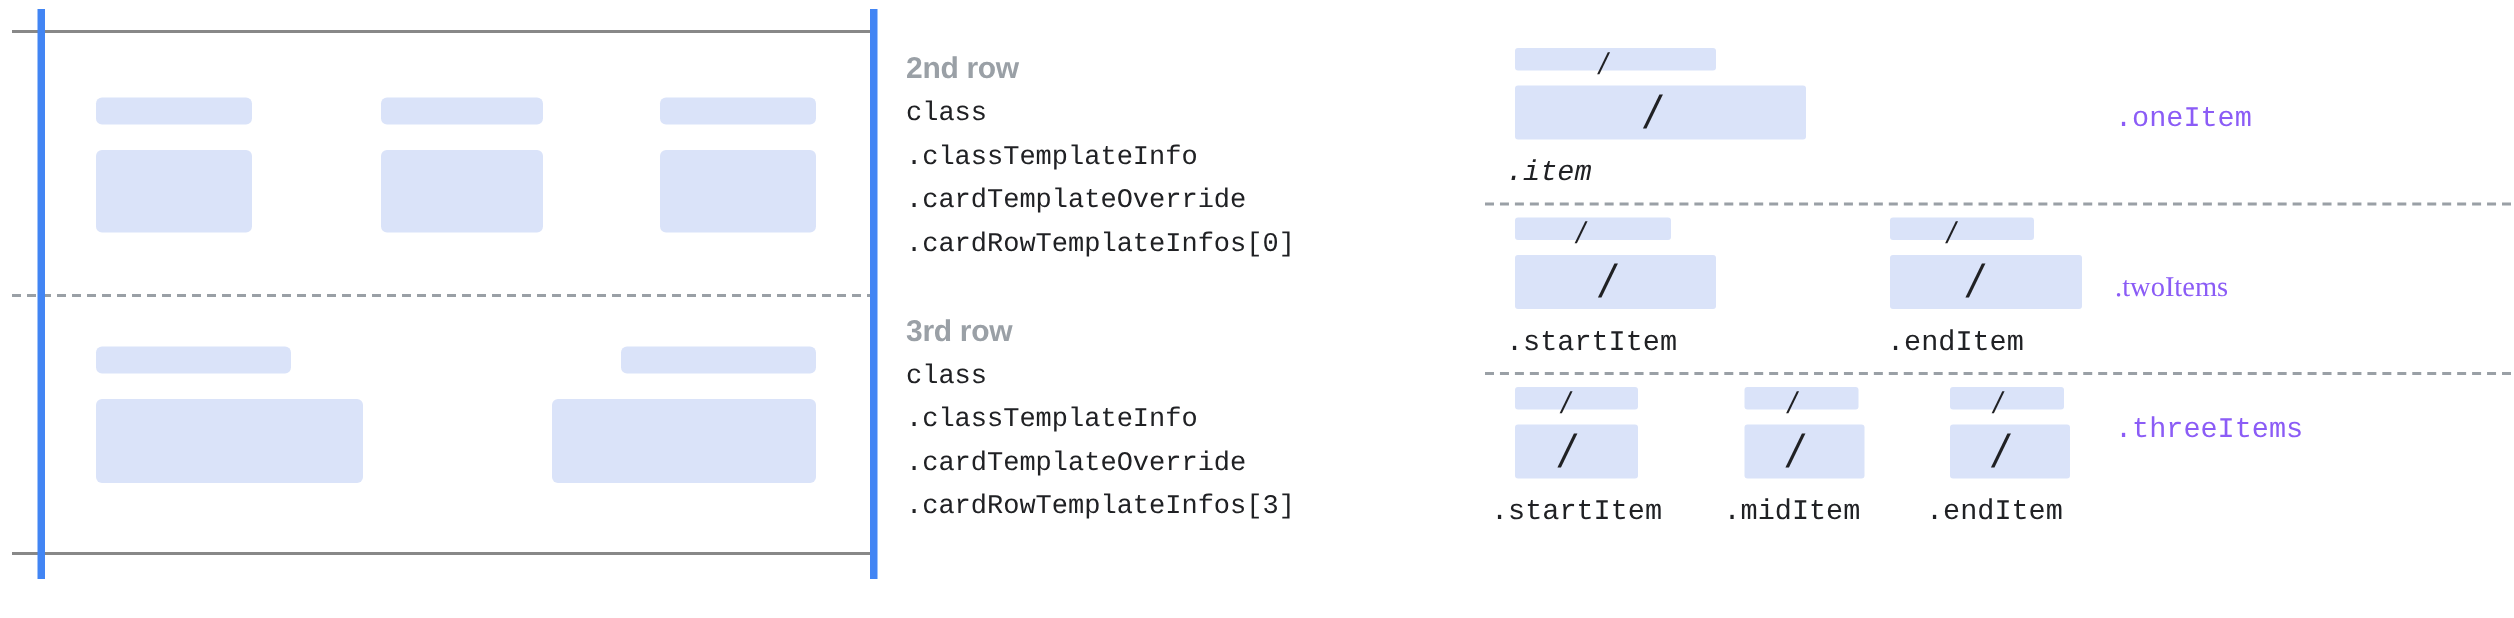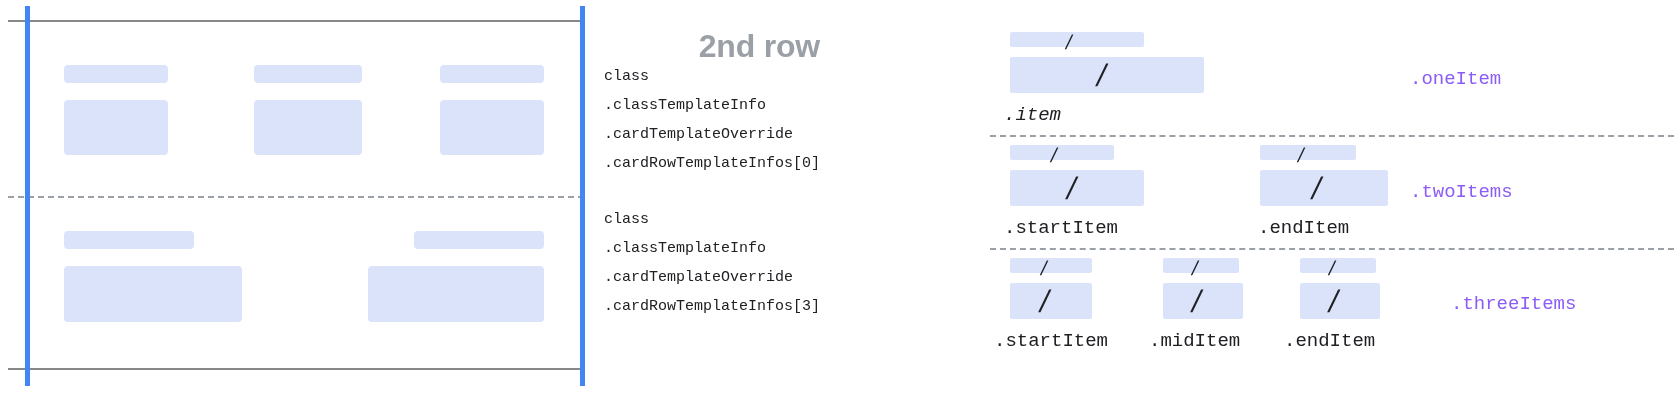--- a/index.html
+++ b/index.html
@@ -39,31 +39,30 @@
     border-top: 2px dashed #9aa0a6;
   }
 
   
   #left-panel { position: absolute; left: 0; top: 0; width: 590px; height: 412px; }
 
   
   .rowblock { position: absolute; left: 604px; }
   .rowblock .row-title {
     font-family: "Liberation Sans", sans-serif;
-    font-size: 32px;
+    font-size: 20px;
     font-weight: bold;
     color: #9aa0a6;
     line-height: 32px;
     letter-spacing: -0.2px;
     white-space: nowrap;
-    text-align: right;
   }
   .rowblock .code-line {
     font-family: "Liberation Mono", monospace;
-    font-size: 15px;
+    font-size: 18px;
     color: #202124;
     line-height: 29px;
     white-space: pre;
   }
 
   
   #right-panel { position: absolute; left: 980px; top: 0; width: 696px; height: 412px; }
   .slot {
     position: absolute;
   }
@@ -138,20 +137,21 @@
 
   <div class="rowblock" style="top:30px;">
     <div class="row-title">2nd row</div>
     <div class="code-line">class</div>
     <div class="code-line">.classTemplateInfo</div>
     <div class="code-line">.cardTemplateOverride</div>
     <div class="code-line">.cardRowTemplateInfos[0]</div>
   </div>
 
   <div class="rowblock" style="top:205px;">
+    <div class="row-title">3rd row</div>
     <div class="code-line">class</div>
     <div class="code-line">.classTemplateInfo</div>
     <div class="code-line">.cardTemplateOverride</div>
     <div class="code-line">.cardRowTemplateInfos[3]</div>
   </div>
 
   <div id="right-panel">
 
     <div class="slot" style="left:30px; top:32px; width:220px; height:100px;">
       <div class="bar-small" style="left:0px; top:0px; width:134px;"></div>
@@ -173,21 +173,21 @@
     </div>
 
     <div class="slot" style="left:280px; top:145px; width:200px; height:100px;">
       <div class="bar-small" style="left:0px; top:0px; width:96px;"></div>
       <div class="slash sm" style="left:38px; top:-1px; transform:skewX(-8deg);">/</div>
       <div class="bar-big" style="left:0px; top:25px; width:128px;"></div>
       <div class="slash lg" style="left:52px; top:26px; transform:skewX(-8deg);">/</div>
       <div class="slot-label" style="left:-2px; top:72px;">.endItem</div>
     </div>
 
-    <div class="variant-label" style="left:430px; top:181px;">.twoItems</div>
+    <div class="variant-label" style="left:430px; top:181px;font-family:Liberation Serif, serif;">.twoItems</div>
 
     <div class="dashline" style="left:10px; top:248px; width:684px;"></div>
 
     <div class="slot" style="left:30px; top:258px; width:170px; height:100px;">
       <div class="bar-small" style="left:0px; top:0px; width:82px;"></div>
       <div class="slash sm" style="left:31px; top:-1px; transform:skewX(-8deg);">/</div>
       <div class="bar-big" style="left:0px; top:25px; width:82px;"></div>
       <div class="slash lg" style="left:30px; top:26px; transform:skewX(-8deg);">/</div>
       <div class="slot-label" style="left:-16px; top:72px;">.startItem</div>
     </div>
@@ -201,16 +201,16 @@
     </div>
 
     <div class="slot" style="left:320px; top:258px; width:170px; height:100px;">
       <div class="bar-small" style="left:0px; top:0px; width:76px;"></div>
       <div class="slash sm" style="left:29px; top:-1px; transform:skewX(-8deg);">/</div>
       <div class="bar-big" style="left:0px; top:25px; width:80px;"></div>
       <div class="slash lg" style="left:29px; top:26px; transform:skewX(-8deg);">/</div>
       <div class="slot-label" style="left:-16px; top:72px;">.endItem</div>
     </div>
 
-    <div class="variant-label" style="left:430px; top:293px;margin-left:41px;">.threeItems</div>
+    <div class="variant-label" style="left:430px; top:275px;">.threeItems</div>
   </div>
 
 </div>
 
 </body></html>

